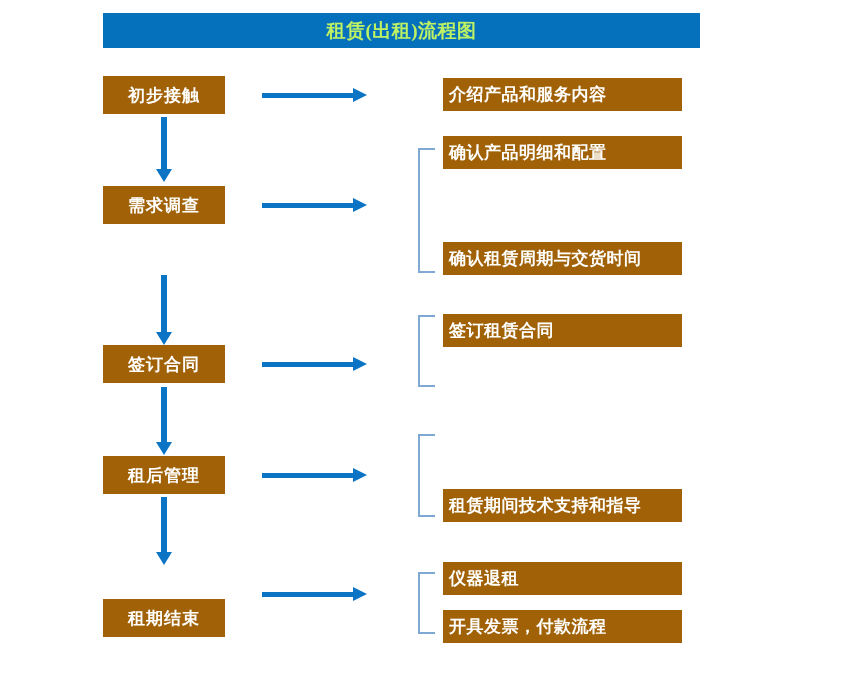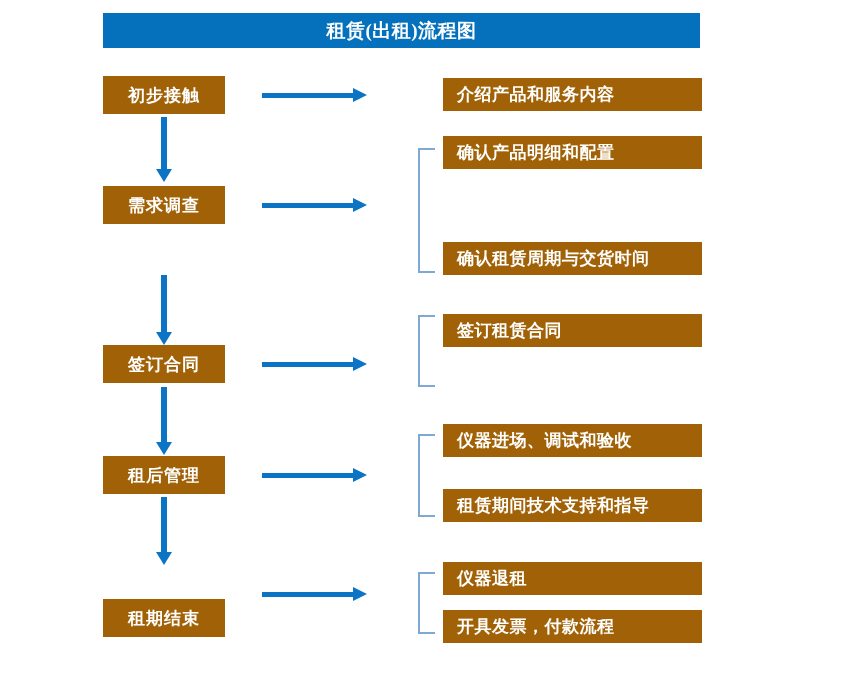--- a/index.html
+++ b/index.html
@@ -24,21 +24,21 @@
   }
 
   
   .title-banner {
     position: absolute;
     left: 103px;
     top: 13px;
     width: 597px;
     height: 35px;
     background: #0571bc;
-    color: #ffffff;
+    color: #bef264;
     font-size: 19px;
     font-weight: bold;
     line-height: 35px;
     text-align: center;
     letter-spacing: 0.5px;
   }
 
   
   .box {
     position: absolute;
@@ -54,24 +54,24 @@
   .box.left-box {
     left: 103px;
     width: 122px;
     height: 38px;
     justify-content: center;
     letter-spacing: 1px;
   }
 
   .box.right-box {
     left: 443px;
-    width: 259px;
+    width: 239px;
     height: 33px;
     justify-content: flex-start;
-    padding-left: 14px;
+    padding-left: 6px;
     box-sizing: border-box;
     letter-spacing: 0.5px;
   }
 
   
   .h-arrow {
     position: absolute;
     height: 14px;
     width: 105px;
   }
@@ -186,21 +186,20 @@
 
   <div class="box left-box" style="top:456px;">租后管理</div>
 
   <div class="h-arrow" style="left:262px; top:468px;">
     <div class="shaft"></div>
     <div class="head"></div>
   </div>
 
   <div class="bracket" style="left:418px; top:434px; height:83px;"></div>
 
-  <div class="box right-box" style="top:424px;">仪器进场、调试和验收</div>
 
   <div class="box right-box" style="top:489px;">租赁期间技术支持和指导</div>
 
   <div class="v-arrow" style="left:156px; top:497px; height:68px;">
     <div class="shaft" style="height:55px;"></div>
     <div class="head"></div>
   </div>
 
   <div class="box left-box" style="top:599px;">租期结束</div>
 

